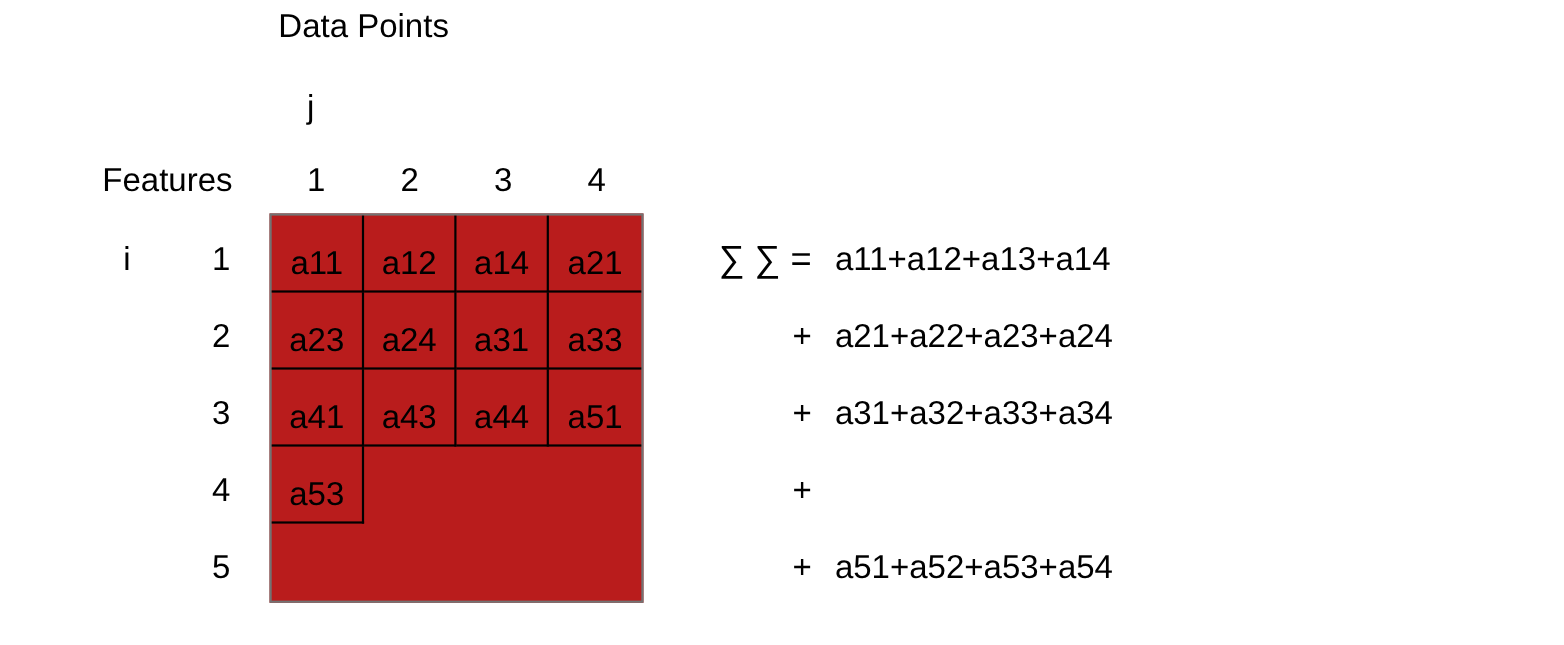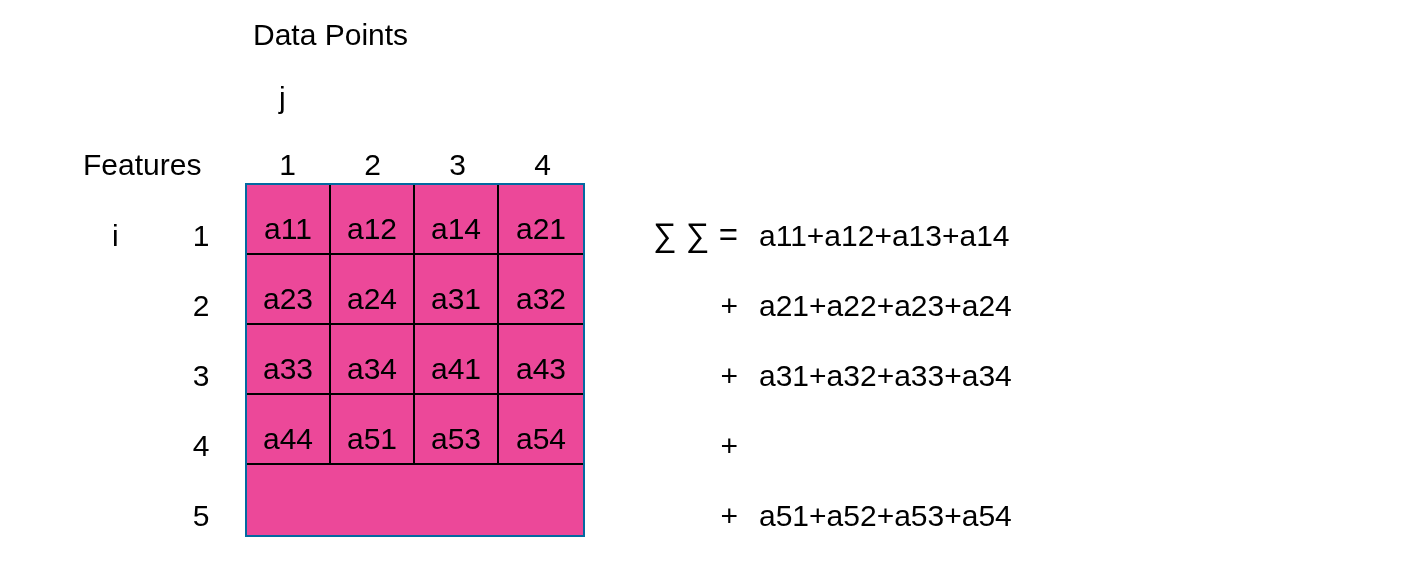--- a/index.html
+++ b/index.html
@@ -14,30 +14,30 @@
     background: #ffffff;
     color: #000000;
     font-family: "Liberation Sans", sans-serif;
     font-size: 30px;
     overflow: hidden;
   }
   .abs { position: absolute; }
 
   .page-title {
     left: 253px;
-    top: 18px;
+    top: 8px;
     line-height: 34px;
   }
   .col-axis-label {
     left: 279px;
     top: 81px;
     line-height: 34px;
   }
   .features-label {
-    left: 83px;
+    left: 93px;
     top: 148px;
     line-height: 34px;
   }
   .row-axis-label {
     left: 112px;
     top: 219px;
     line-height: 34px;
   }
 
   .col-headers {
@@ -62,26 +62,26 @@
   .row-headers .row-header {
     display: flex;
     align-items: flex-end;
     justify-content: center;
     padding-bottom: 9px;
     line-height: 1;
   }
 
   .data-table {
     left: 245px;
-    top: 183px;
+    top: 194px;
     display: grid;
     grid-template-columns: repeat(4, 84px);
     grid-template-rows: repeat(5, 70px);
-    border: 2px solid #0369a1;
-    background: #ec4899;
+    border: 2px solid #737373;
+    background: #b91c1c;
   }
   .data-table .cell {
     border-right: 2px solid #000000;
     border-bottom: 2px solid #000000;
     display: flex;
     align-items: flex-end;
     justify-content: center;
     padding-bottom: 9px;
     line-height: 1;
   }
@@ -145,29 +145,26 @@
   </div>
 
   <div class="abs data-table">
     <div class="cell">a11</div>
     <div class="cell">a12</div>
     <div class="cell">a14</div>
     <div class="cell">a21</div>
     <div class="cell">a23</div>
     <div class="cell">a24</div>
     <div class="cell">a31</div>
-    <div class="cell">a32</div>
     <div class="cell">a33</div>
-    <div class="cell">a34</div>
     <div class="cell">a41</div>
     <div class="cell">a43</div>
     <div class="cell">a44</div>
     <div class="cell">a51</div>
     <div class="cell">a53</div>
-    <div class="cell">a54</div>
   </div>
 
   <div class="abs summation">
     <div class="fline">
       <span class="fprefix">∑ ∑ =</span>
       <span class="fterms">a11+a12+a13+a14</span>
     </div>
     <div class="fline">
       <span class="fprefix">+</span>
       <span class="fterms">a21+a22+a23+a24</span>

